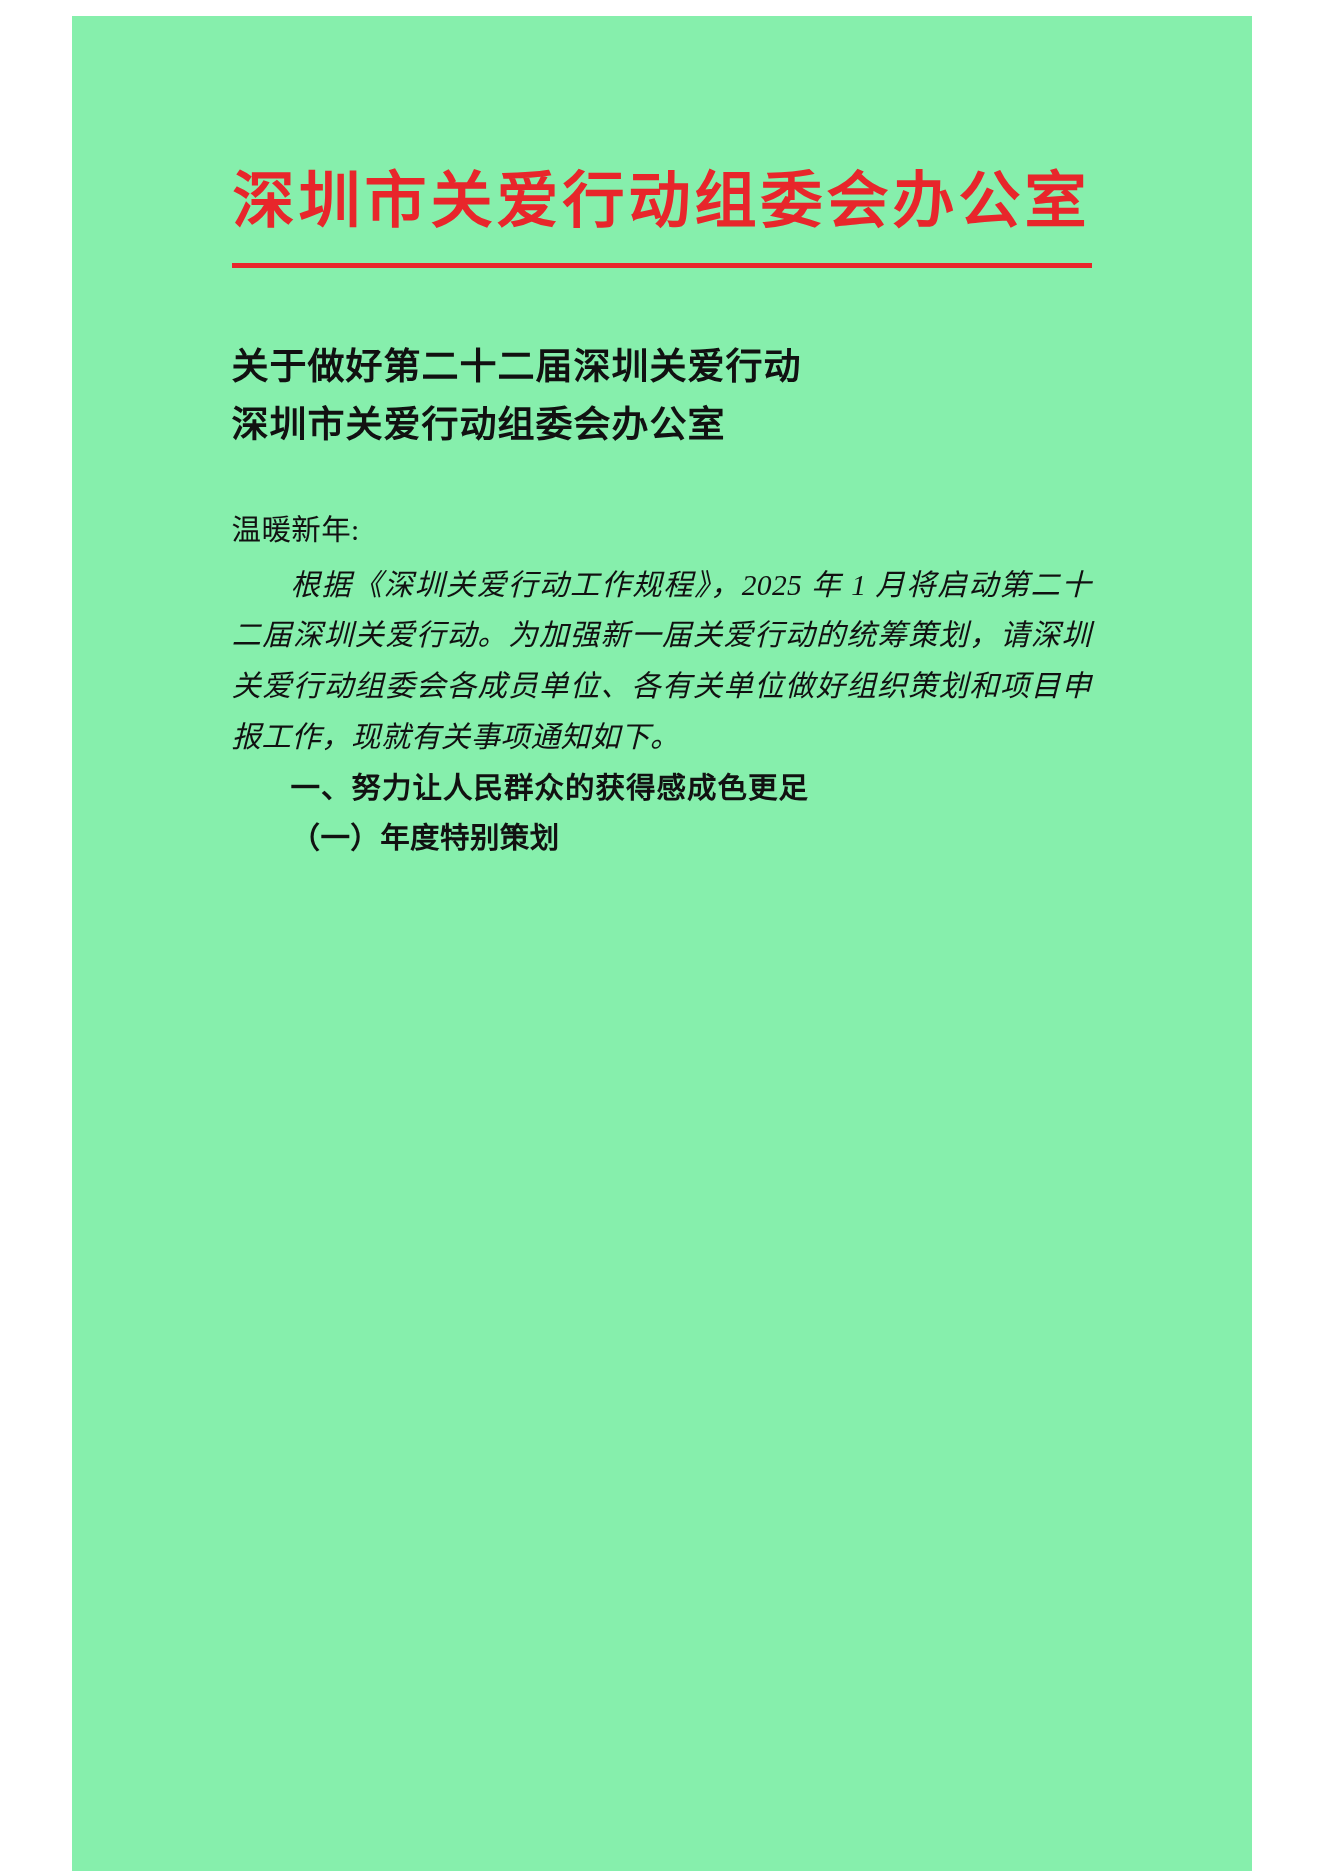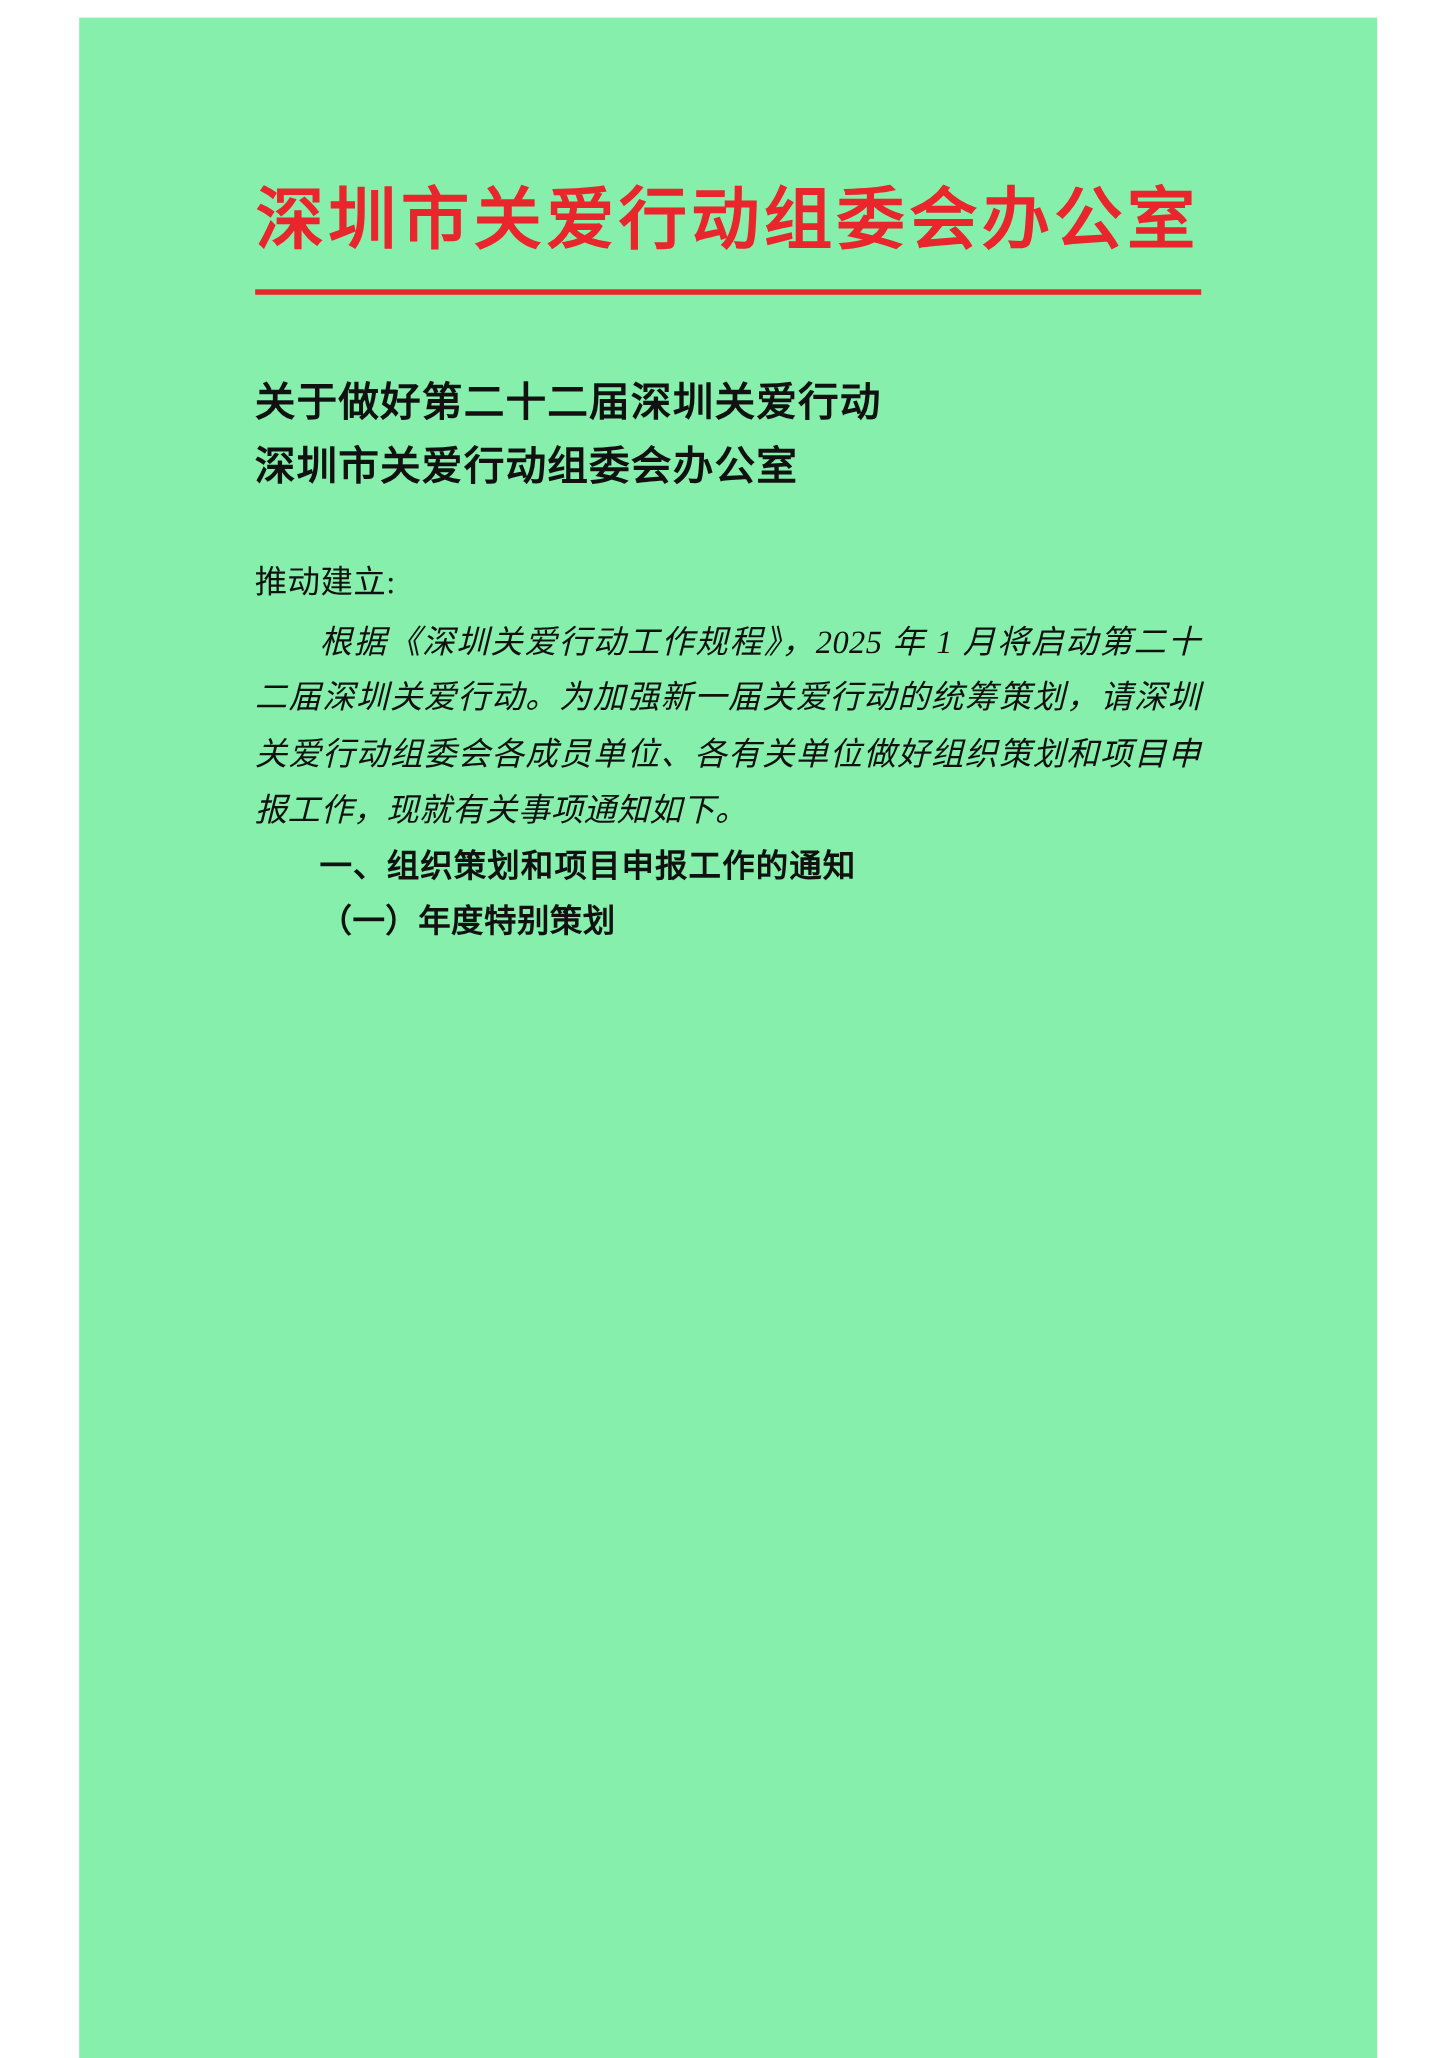--- a/index.html
+++ b/index.html
@@ -98,25 +98,25 @@
     <div class="letterhead-rule"></div>
   </div>
 
   <div class="doc-title">
     <span class="line">关于做好第二十二届深圳关爱行动</span>
     <span class="line">深圳市关爱行动组委会办公室</span>
   </div>
 
   <div class="doc-body">
 
-    <p class="salutation">推动建立:</p>
+    <p class="salutation">温暖新年:</p>
 
     <p class="para">根据《深圳关爱行动工作规程》，2025 年 1 月将启动第二十二届深圳关爱行动。为加强新一届关爱行动的统筹策划，请深圳关爱行动组委会各成员单位、各有关单位做好组织策划和项目申报工作，现就有关事项通知如下。</p>
 
-    <p class="section-head">一、组织策划和项目申报工作的通知</p>
+    <p class="section-head">一、努力让人民群众的获得感成色更足</p>
 
 
     <p class="sub-head">（一）年度特别策划</p>
 
 
   </div>
 
 </div>
 
 </body></html>

